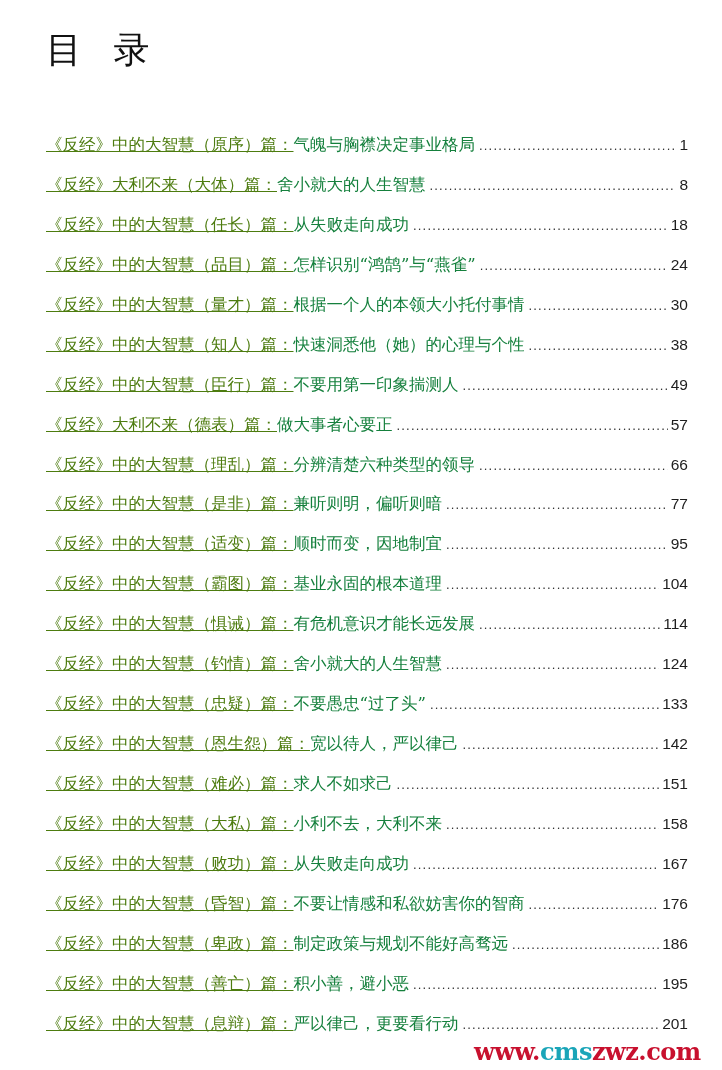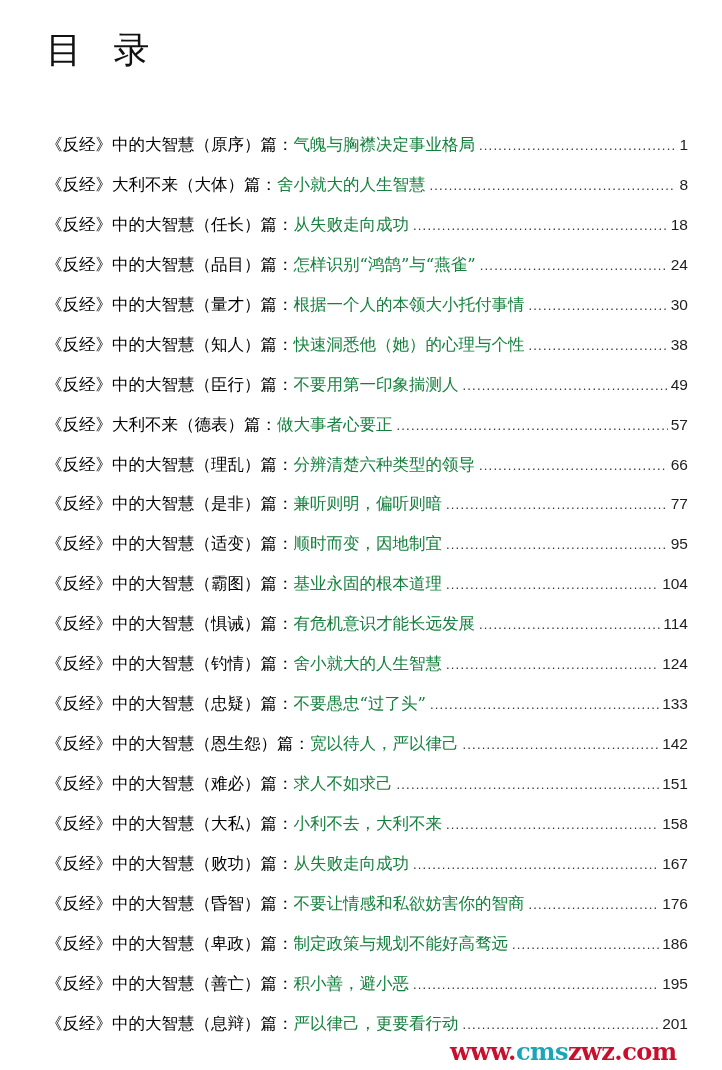--- a/index.html
+++ b/index.html
@@ -39,21 +39,22 @@
       display: flex;
       align-items: baseline;
       height: 39.95px;
       font-size: 16.5px;
       line-height: 28px;
       white-space: nowrap;
       cursor: pointer;
     }
     .toc-prefix {
       flex: 0 0 auto;
-      color: #000000;
+      color: #4d7c0f;
+      text-decoration: underline;
     }
     .toc-title {
       flex: 0 0 auto;
       color: #15803d;
     }
     .toc-leader {
       flex: 1 1 auto;
       overflow: hidden;
       margin: 0 3px 0 4px;
       font-family: "Liberation Sans", sans-serif;
@@ -66,21 +67,21 @@
     }
     .toc-page {
       flex: 0 0 auto;
       font-family: "Liberation Sans", sans-serif;
       font-size: 15.5px;
       color: #1e1e1e;
       text-align: right;
     }
     .watermark {
       position: absolute;
-      left: 450px;
+      left: 474px;
       top: 1038px;
       font-family: "DejaVu Serif", "Liberation Serif", serif;
       font-weight: 700;
       font-size: 24px;
       line-height: 28px;
       letter-spacing: -0.5px;
     }
     .wm-red { color: #c8102e; }
     .wm-teal { color: #1aa5b8; }
   </style>

